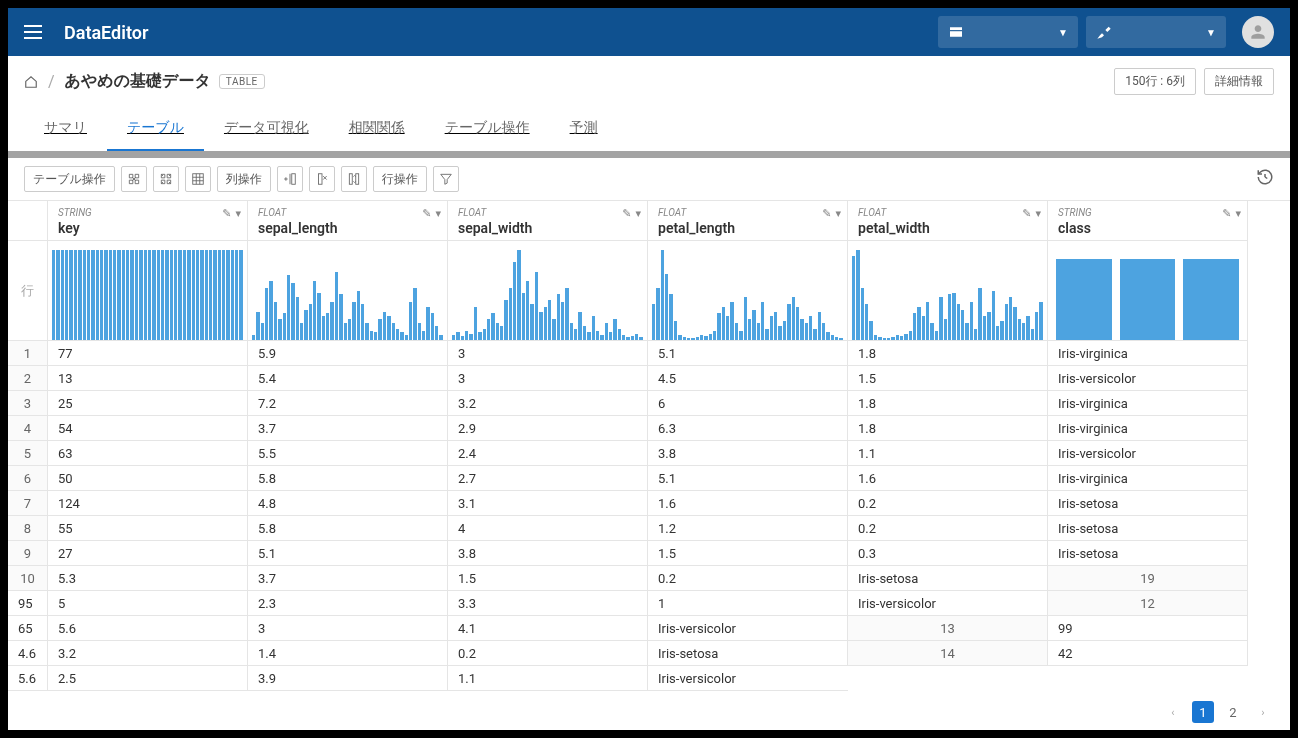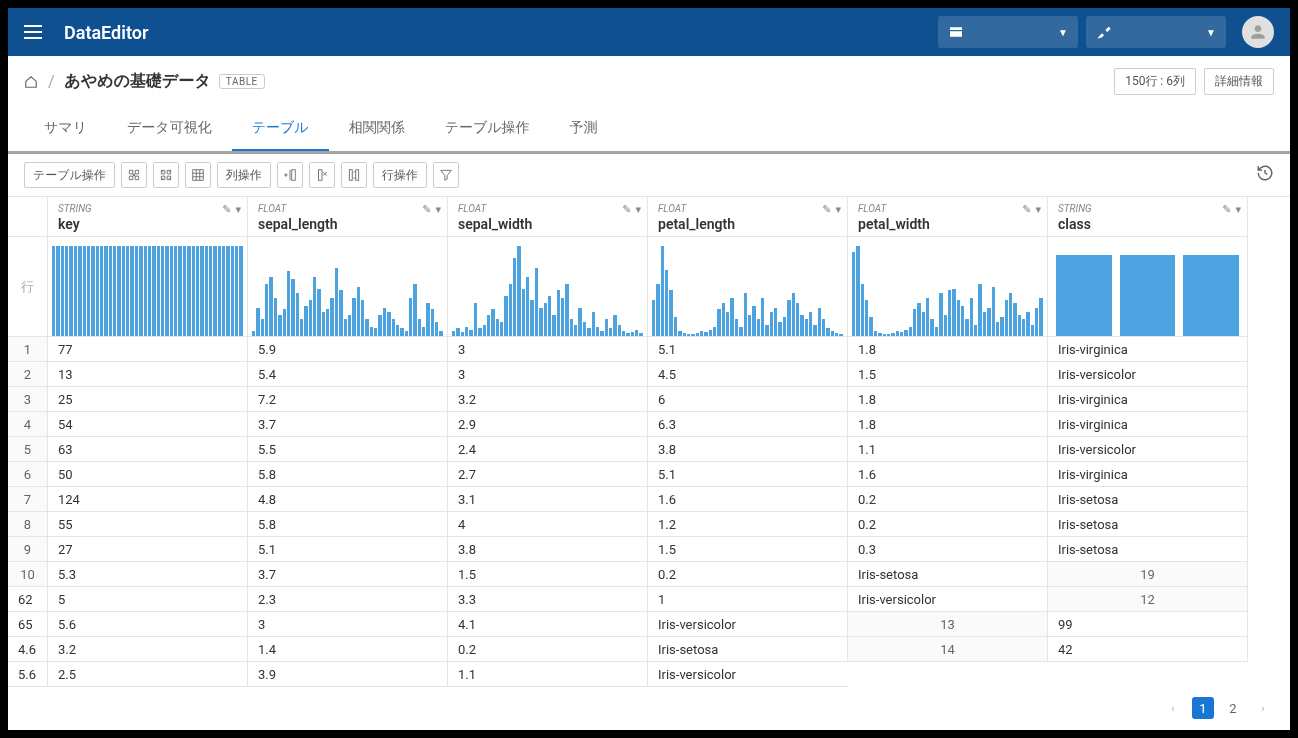--- a/index.html
+++ b/index.html
@@ -21,21 +21,21 @@
 
 .breadcrumb-bar { display: flex; align-items: center; padding: 12px 16px; border-bottom: none; }
 .breadcrumb-bar .home-icon { width: 14px; height: 14px; cursor: pointer; }
 .breadcrumb-bar .sep { margin: 0 10px; color: #aaa; }
 .breadcrumb-bar .title { font-size: 16px; font-weight: 600; color: #333; }
 .breadcrumb-bar .badge { border: 1px solid #ccc; border-radius: 3px; font-size: 10px; padding: 1px 6px; margin-left: 8px; color: #666; letter-spacing: 0.5px; }
 .breadcrumb-bar .right { margin-left: auto; display: flex; gap: 8px; }
 .breadcrumb-bar .info-btn { border: 1px solid #ccc; padding: 4px 10px; font-size: 12px; color: #555; background: #fff; border-radius: 2px; cursor: pointer; }
 
 
-.tabs { display: flex; padding: 0 16px; border-bottom: 3px solid #a3a3a3; }
+.tabs { display: flex; padding: 0 16px; border-bottom: 7px solid #a3a3a3; text-decoration: underline; }
 .tab { padding: 12px 20px; font-size: 14px; color: #666; cursor: pointer; border-bottom: 2px solid transparent; }
 .tab.active { color: #1976d2; border-bottom-color: #1976d2; font-weight: 500; }
 
 
 .toolbar { display: flex; align-items: center; padding: 8px 16px; gap: 6px; }
 .tb-btn { border: 1px solid #ccc; background: #fff; padding: 4px 8px; font-size: 12px; color: #555; border-radius: 2px; cursor: pointer; display: flex; align-items: center; height: 26px; }
 .tb-icon { width: 26px; justify-content: center; padding: 0; }
 .tb-icon svg { width: 14px; height: 14px; stroke: #666; fill: none; stroke-width: 1.5; }
 .toolbar .right { margin-left: auto; }
 .history-icon svg { width: 18px; height: 18px; stroke: #666; fill: none; }
@@ -105,22 +105,22 @@
     <span class="title">あやめの基礎データ</span>
     <span class="badge">TABLE</span>
     <div class="right">
       <div class="info-btn">150行 : 6列</div>
       <div class="info-btn">詳細情報</div>
     </div>
   </div>
 
   <div class="tabs" id="tabs">
       <div class="tab">サマリ</div>
+      <div class="tab active">テーブル</div>
       <div class="tab">データ可視化</div>
-      <div class="tab active">テーブル</div>
       <div class="tab">相関関係</div>
       <div class="tab">テーブル操作</div>
       <div class="tab">予測</div>
     </div>
 
   <div class="toolbar">
     <div class="tb-btn">テーブル操作</div>
     <div class="tb-btn tb-icon">
         <svg viewBox="0 0 24 24">
           <path d="M4 4h6v6H4zM14 4h6v6h-6zM4 14h6v6H4zM14 14h6v6h-6z M9 9l6 6M15 9l-6 6"></path>
@@ -529,21 +529,21 @@
         <div class="cell">1.5</div>
         <div class="cell">0.3</div>
         <div class="cell">Iris-setosa</div>
         <div class="cell rownum">10</div>
         <div class="cell">5.3</div>
         <div class="cell">3.7</div>
         <div class="cell">1.5</div>
         <div class="cell">0.2</div>
         <div class="cell">Iris-setosa</div>
         <div class="cell rownum">19</div>
-        <div class="cell">62</div>
+        <div class="cell">95</div>
         <div class="cell">5</div>
         <div class="cell">2.3</div>
         <div class="cell">3.3</div>
         <div class="cell">1</div>
         <div class="cell">Iris-versicolor</div>
         <div class="cell rownum">12</div>
         <div class="cell">65</div>
         <div class="cell">5.6</div>
         <div class="cell">3</div>
         <div class="cell">4.1</div>

